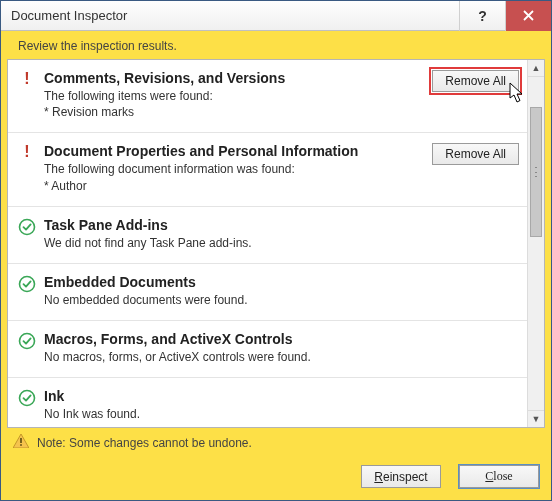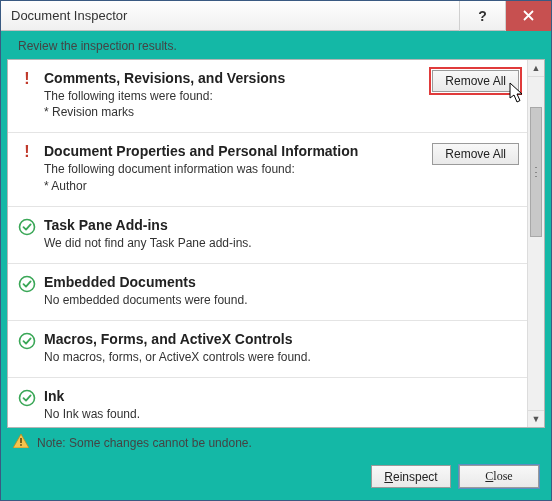--- a/index.html
+++ b/index.html
@@ -9,21 +9,21 @@
     font-size: 12px;
     background: #fff;
     width: 552px;
     height: 501px;
     overflow: hidden;
   }
   .window {
     border: 1px solid #3a5a82;
     width: 552px;
     height: 501px;
-    background: #14b8a6;
+    background: #fde047;
     display: flex;
     flex-direction: column;
   }
   .titlebar {
     height: 30px;
     background: linear-gradient(#fefefe, #f0f0f0);
     border-bottom: 1px solid #c0c0c0;
     display: flex;
     align-items: center;
   }
@@ -139,21 +139,21 @@
   .note-row {
     display:flex; align-items:center;
     padding: 6px 10px;
     color:#444;
   }
   .note-row .tri {
     margin-left: 2px;
     margin-right: 8px;
   }
   .footer {
-    display:flex; justify-content:flex-end; gap:8px;
+    display:flex; justify-content:flex-end; gap:18px;
     padding: 8px 12px 12px 12px;
   }
   .footer .btn { min-width: 80px; }
   .footer .btn.default { box-shadow: 0 0 0 1px #5b8ec2; font-family: Liberation Serif, serif; }
   .underline-first::first-letter { text-decoration: underline; }
   
   .cursor {
     position:absolute;
     pointer-events:none;
   }

